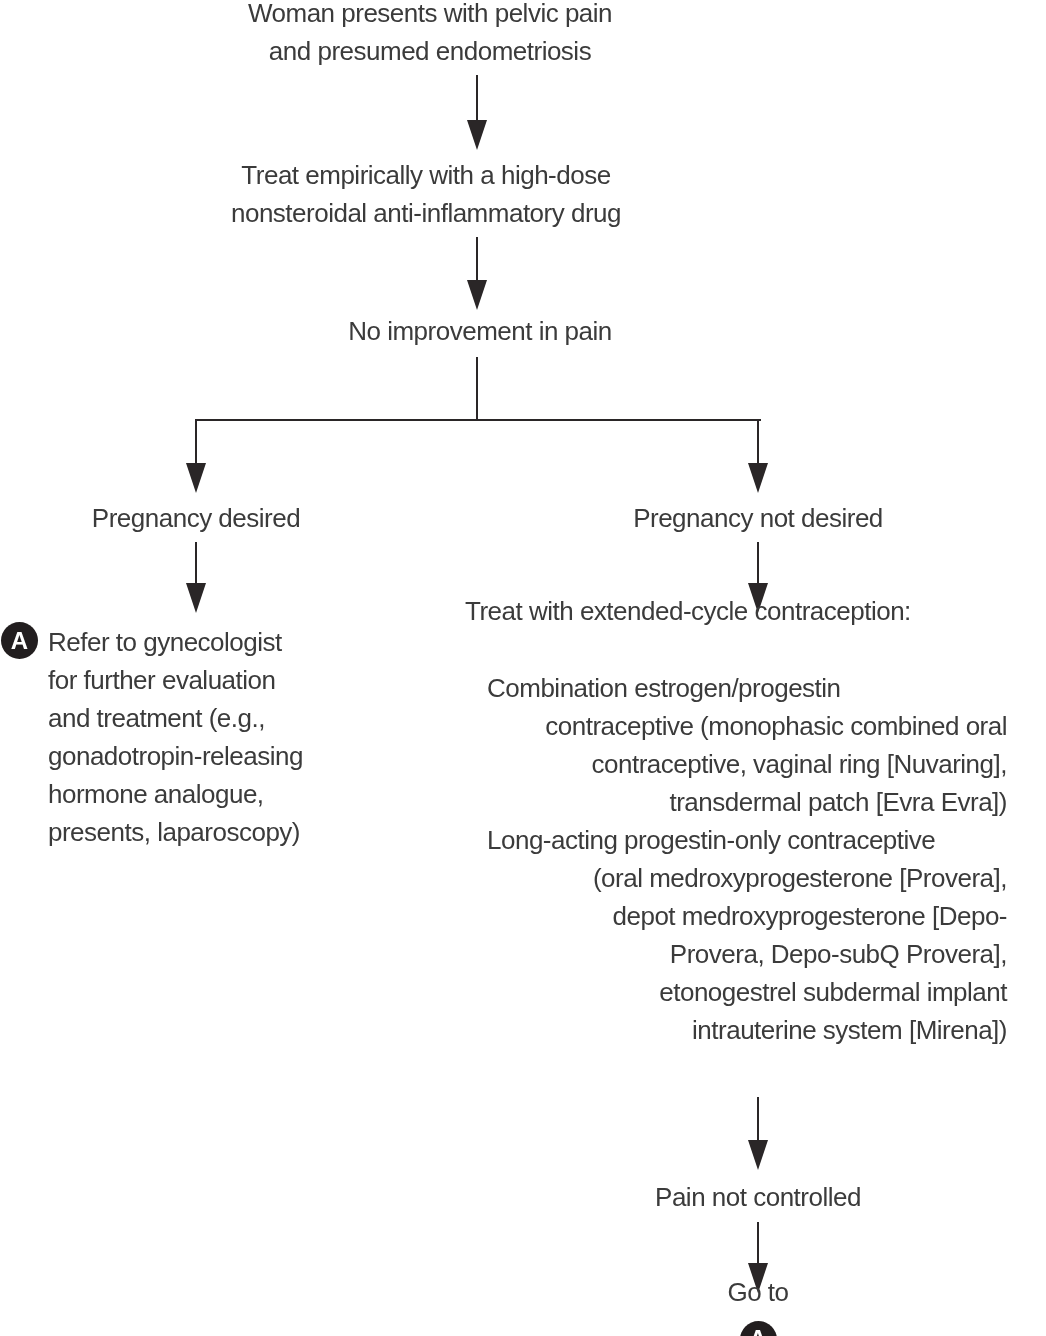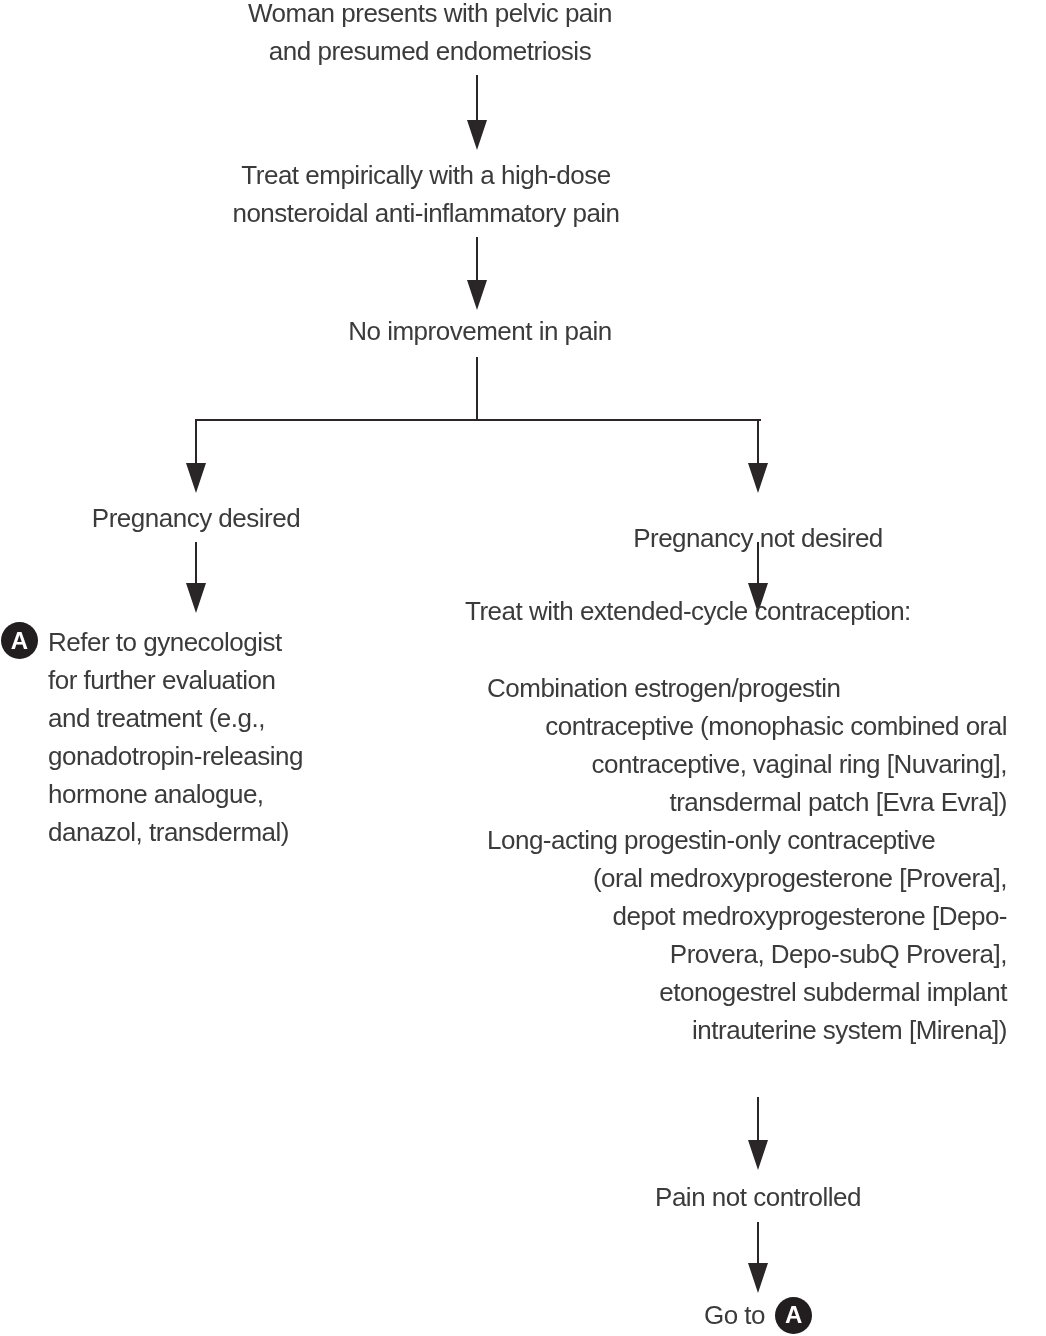--- a/index.html
+++ b/index.html
@@ -35,21 +35,21 @@
     <div>and presumed endometriosis</div>
   </div>
 
   <div class="arrow" style="left:477px;top:75px;height:75px;">
     <i class="shaft"></i>
     <i class="head"></i>
   </div>
 
   <div class="txt center" style="left:156px;top:156px;width:540px;">
     <div>Treat empirically with a high-dose</div>
-    <div>nonsteroidal anti-inflammatory pain</div>
+    <div>nonsteroidal anti-inflammatory drug</div>
   </div>
 
   <div class="arrow" style="left:477px;top:237px;height:73px;">
     <i class="shaft"></i>
     <i class="head"></i>
   </div>
 
   <div class="txt center" style="left:280px;top:312px;width:400px;">No improvement in pain</div>
 
   <div class="vline" style="left:476px;top:357px;height:64px;"></div>
@@ -58,39 +58,39 @@
   <div class="arrow" style="left:196px;top:420px;height:73px;">
     <i class="shaft"></i>
     <i class="head"></i>
   </div>
   <div class="arrow" style="left:758px;top:420px;height:73px;">
     <i class="shaft"></i>
     <i class="head"></i>
   </div>
 
   <div class="txt center" style="left:46px;top:499px;width:300px;">Pregnancy desired</div>
-  <div class="txt center" style="left:588px;top:499px;width:340px;margin-top:20px;">Pregnancy not desired</div>
+  <div class="txt center" style="left:588px;top:499px;width:340px;">Pregnancy not desired</div>
 
   <div class="arrow" style="left:196px;top:542px;height:71px;">
     <i class="shaft"></i>
     <i class="head"></i>
   </div>
   <div class="arrow" style="left:758px;top:542px;height:71px;">
     <i class="shaft"></i>
     <i class="head"></i>
   </div>
 
   <span class="badge abs" style="left:1px;top:622px;">A</span>
   <div class="txt para" style="left:48px;top:623px;width:340px;">
     <div>Refer to gynecologist</div>
     <div>for further evaluation</div>
     <div>and treatment (e.g.,</div>
     <div>gonadotropin-releasing</div>
     <div>hormone analogue,</div>
-    <div>danazol, transdermal)</div>
+    <div>presents, laparoscopy)</div>
   </div>
 
   <div class="txt" style="left:465px;top:592px;width:520px;white-space:nowrap;">Treat with extended-cycle contraception:</div>
 
   <div class="txt para" style="left:487px;top:669px;width:520px;">
     <div>
       <div>Combination estrogen/progestin</div>
       <div class="hang">contraceptive (monophasic combined oral</div>
       <div class="hang">contraceptive, vaginal ring [Nuvaring],</div>
       <div class="hang">transdermal patch [Evra Evra])</div>
@@ -110,18 +110,18 @@
     <i class="head"></i>
   </div>
 
   <div class="txt center" style="left:608px;top:1178px;width:300px;">Pain not controlled</div>
 
   <div class="arrow" style="left:758px;top:1222px;height:71px;">
     <i class="shaft"></i>
     <i class="head"></i>
   </div>
 
-  <div class="goto-row" style="left:588px;top:1294px;width:340px;height:42px;">
+  <div class="goto-row" style="left:588px;top:1294px;width:340px;height:42px;flex-direction:column;">
     <span class="txt" style="position:static;">Go to</span>
     <span class="badge">A</span>
   </div>
 
 </div>
 
 </body></html>

